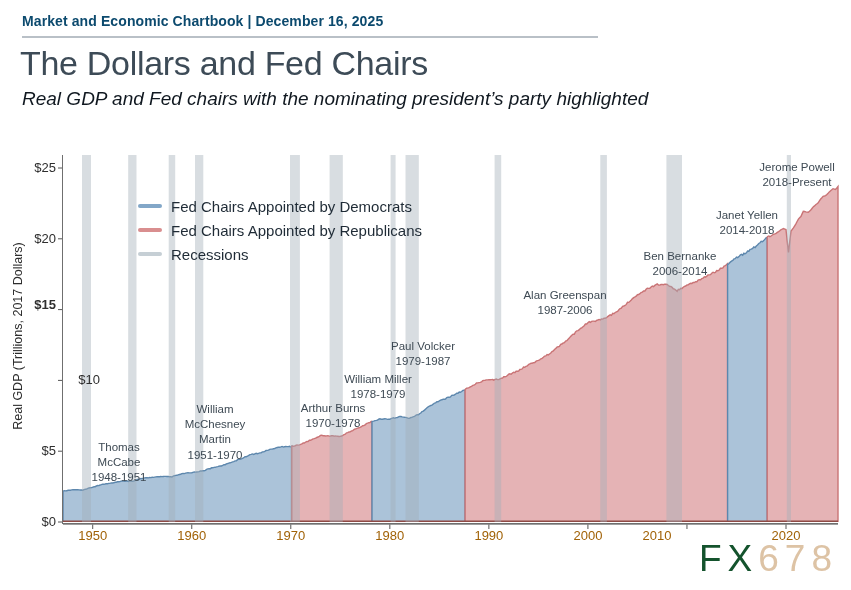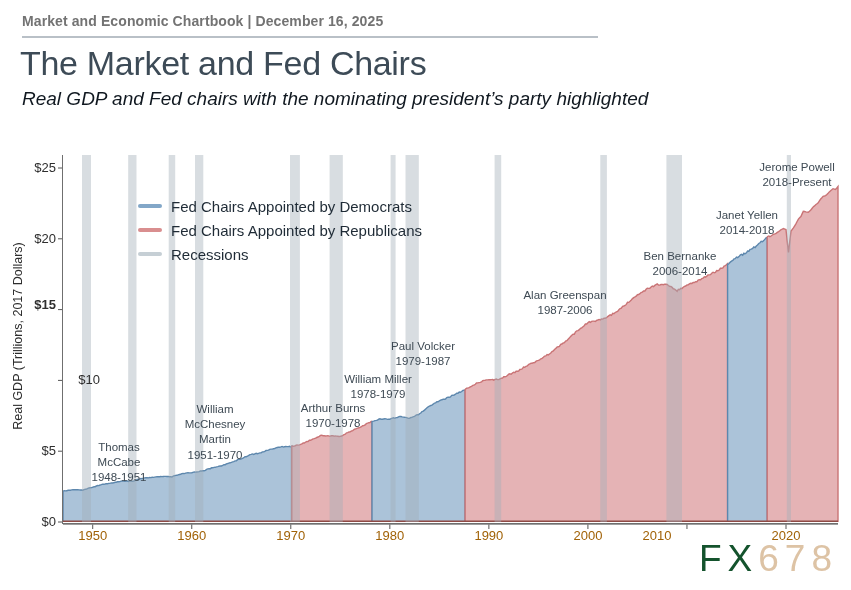--- a/index.html
+++ b/index.html
@@ -3,21 +3,21 @@
 <meta charset="utf-8">
 <style>
   * { margin:0; padding:0; box-sizing:border-box; }
   html,body { background:#ffffff; }
   .page {
     position:relative; width:851px; height:590px; overflow:hidden;
     background:#ffffff; font-family:"Liberation Sans", sans-serif;
   }
   .hdr {
     position:absolute; left:22px; top:13px; font-size:14px; font-weight:600;
-    color:#737373; letter-spacing:0.1px; z-index:3;
+    color:#0c4a6e; letter-spacing:0.1px; z-index:3;
   }
   .hdr-rule {
     position:absolute; left:22px; top:36px; width:576px; height:2px;
     background:#b9c0c7; z-index:3;
   }
   .title {
     position:absolute; left:20px; top:44px; font-size:34px; font-weight:400;
     color:#3d4b57; letter-spacing:-0.3px; z-index:3;
   }
   .subtitle {
@@ -56,21 +56,21 @@
     position:absolute; right:13px; top:573px; font-size:12px; font-style:italic;
     font-weight:500; color:#1b1b1b; z-index:2;
   }
 </style>
 </head>
 <body>
 
 <div class="page">
   <div class="hdr">Market and Economic Chartbook | December 16, 2025</div>
   <div class="hdr-rule"></div>
-  <div class="title">The Market and Fed Chairs</div>
+  <div class="title">The Dollars and Fed Chairs</div>
   <div class="subtitle">Real GDP and Fed chairs with the nominating president’s party highlighted</div>
 
   <div id="chart">
     <svg id="chart-svg" width="851" height="590" viewBox="0 0 851 590">
         <path d="M63.0,522 L63.0,491.2 L63.0,491.2 L64.2,490.7 L65.5,490.9 L66.7,490.8 L68.0,490.3 L69.2,490.3 L70.4,490.2 L71.7,489.9 L72.9,489.8 L74.1,489.8 L75.4,489.6 L76.6,489.7 L77.9,489.8 L79.1,489.9 L80.3,490.0 L81.6,490.0 L82.8,490.2 L84.0,489.6 L85.3,489.3 L86.5,489.1 L87.8,488.4 L89.0,488.0 L90.2,487.7 L91.5,487.6 L92.7,487.3 L94.0,486.6 L95.2,486.7 L96.4,486.0 L97.7,485.5 L98.9,485.6 L100.1,485.0 L101.4,484.7 L102.6,484.1 L103.9,484.2 L105.1,484.0 L106.3,483.6 L107.6,483.7 L108.8,483.4 L110.0,483.4 L111.3,482.9 L112.5,483.0 L113.8,482.8 L115.0,482.3 L116.2,482.2 L117.5,481.8 L118.7,481.8 L119.9,481.6 L121.2,481.1 L122.4,480.9 L123.7,481.1 L124.9,481.2 L126.1,481.0 L127.4,481.0 L128.6,481.4 L129.9,480.9 L131.1,481.1 L132.3,481.2 L133.6,481.0 L134.8,480.7 L136.0,480.1 L137.3,479.5 L138.5,479.3 L139.8,478.9 L141.0,478.5 L142.2,478.6 L143.5,478.1 L144.7,477.9 L145.9,477.8 L147.2,477.7 L148.4,477.9 L149.7,477.5 L150.9,477.6 L152.1,477.3 L153.4,477.4 L154.6,477.1 L155.9,476.9 L157.1,476.7 L158.3,476.6 L159.6,476.7 L160.8,476.5 L162.0,476.6 L163.3,476.5 L164.5,476.4 L165.8,476.4 L167.0,476.5 L168.2,476.4 L169.5,476.7 L170.7,476.6 L171.9,477.0 L173.2,476.2 L174.4,475.7 L175.7,475.4 L176.9,475.3 L178.1,474.9 L179.4,474.5 L180.6,474.3 L181.8,473.6 L183.1,473.4 L184.3,473.6 L185.6,473.1 L186.8,472.9 L188.0,472.7 L189.3,472.9 L190.5,472.9 L191.8,472.7 L193.0,472.3 L194.2,471.9 L195.5,472.1 L196.7,472.0 L197.9,471.9 L199.2,471.7 L200.4,471.0 L201.7,471.0 L202.9,470.7 L204.1,470.7 L205.4,470.3 L206.6,469.4 L207.8,468.9 L209.1,468.7 L210.3,468.7 L211.6,467.8 L212.8,467.8 L214.0,467.4 L215.3,467.3 L216.5,466.9 L217.8,466.6 L219.0,466.2 L220.2,465.9 L221.5,466.0 L222.7,465.4 L223.9,464.7 L225.2,464.7 L226.4,463.9 L227.7,463.5 L228.9,463.1 L230.1,462.8 L231.4,462.4 L232.6,461.9 L233.8,461.7 L235.1,460.9 L236.3,460.8 L237.6,459.7 L238.8,459.2 L240.0,459.2 L241.3,458.8 L242.5,458.4 L243.8,457.7 L245.0,456.8 L246.2,456.7 L247.5,456.1 L248.7,455.5 L249.9,454.6 L251.2,454.4 L252.4,453.9 L253.7,454.4 L254.9,453.8 L256.1,453.3 L257.4,453.7 L258.6,453.3 L259.8,452.9 L261.1,452.8 L262.3,451.9 L263.6,451.9 L264.8,451.3 L266.0,450.5 L267.3,450.4 L268.5,450.1 L269.7,449.3 L271.0,449.1 L272.2,449.1 L273.5,448.8 L274.7,448.5 L275.9,447.9 L277.2,447.5 L278.4,447.2 L279.7,447.3 L280.9,446.9 L282.1,446.4 L283.4,447.1 L284.6,446.7 L285.8,446.5 L287.1,446.6 L288.3,446.6 L289.6,446.3 L290.8,447.0 L291.8,446.2 L291.8,522 Z" fill="#abc3d9" stroke="none"></path>
         <path d="M63.0,522 L63.0,491.2 L63.0,491.2 L64.2,490.7 L65.5,490.9 L66.7,490.8 L68.0,490.3 L69.2,490.3 L70.4,490.2 L71.7,489.9 L72.9,489.8 L74.1,489.8 L75.4,489.6 L76.6,489.7 L77.9,489.8 L79.1,489.9 L80.3,490.0 L81.6,490.0 L82.8,490.2 L84.0,489.6 L85.3,489.3 L86.5,489.1 L87.8,488.4 L89.0,488.0 L90.2,487.7 L91.5,487.6 L92.7,487.3 L94.0,486.6 L95.2,486.7 L96.4,486.0 L97.7,485.5 L98.9,485.6 L100.1,485.0 L101.4,484.7 L102.6,484.1 L103.9,484.2 L105.1,484.0 L106.3,483.6 L107.6,483.7 L108.8,483.4 L110.0,483.4 L111.3,482.9 L112.5,483.0 L113.8,482.8 L115.0,482.3 L116.2,482.2 L117.5,481.8 L118.7,481.8 L119.9,481.6 L121.2,481.1 L122.4,480.9 L123.7,481.1 L124.9,481.2 L126.1,481.0 L127.4,481.0 L128.6,481.4 L129.9,480.9 L131.1,481.1 L132.3,481.2 L133.6,481.0 L134.8,480.7 L136.0,480.1 L137.3,479.5 L138.5,479.3 L139.8,478.9 L141.0,478.5 L142.2,478.6 L143.5,478.1 L144.7,477.9 L145.9,477.8 L147.2,477.7 L148.4,477.9 L149.7,477.5 L150.9,477.6 L152.1,477.3 L153.4,477.4 L154.6,477.1 L155.9,476.9 L157.1,476.7 L158.3,476.6 L159.6,476.7 L160.8,476.5 L162.0,476.6 L163.3,476.5 L164.5,476.4 L165.8,476.4 L167.0,476.5 L168.2,476.4 L169.5,476.7 L170.7,476.6 L171.9,477.0 L173.2,476.2 L174.4,475.7 L175.7,475.4 L176.9,475.3 L178.1,474.9 L179.4,474.5 L180.6,474.3 L181.8,473.6 L183.1,473.4 L184.3,473.6 L185.6,473.1 L186.8,472.9 L188.0,472.7 L189.3,472.9 L190.5,472.9 L191.8,472.7 L193.0,472.3 L194.2,471.9 L195.5,472.1 L196.7,472.0 L197.9,471.9 L199.2,471.7 L200.4,471.0 L201.7,471.0 L202.9,470.7 L204.1,470.7 L205.4,470.3 L206.6,469.4 L207.8,468.9 L209.1,468.7 L210.3,468.7 L211.6,467.8 L212.8,467.8 L214.0,467.4 L215.3,467.3 L216.5,466.9 L217.8,466.6 L219.0,466.2 L220.2,465.9 L221.5,466.0 L222.7,465.4 L223.9,464.7 L225.2,464.7 L226.4,463.9 L227.7,463.5 L228.9,463.1 L230.1,462.8 L231.4,462.4 L232.6,461.9 L233.8,461.7 L235.1,460.9 L236.3,460.8 L237.6,459.7 L238.8,459.2 L240.0,459.2 L241.3,458.8 L242.5,458.4 L243.8,457.7 L245.0,456.8 L246.2,456.7 L247.5,456.1 L248.7,455.5 L249.9,454.6 L251.2,454.4 L252.4,453.9 L253.7,454.4 L254.9,453.8 L256.1,453.3 L257.4,453.7 L258.6,453.3 L259.8,452.9 L261.1,452.8 L262.3,451.9 L263.6,451.9 L264.8,451.3 L266.0,450.5 L267.3,450.4 L268.5,450.1 L269.7,449.3 L271.0,449.1 L272.2,449.1 L273.5,448.8 L274.7,448.5 L275.9,447.9 L277.2,447.5 L278.4,447.2 L279.7,447.3 L280.9,446.9 L282.1,446.4 L283.4,447.1 L284.6,446.7 L285.8,446.5 L287.1,446.6 L288.3,446.6 L289.6,446.3 L290.8,447.0 L291.8,446.2 L291.8,522" fill="none" stroke="#5d87ad" stroke-width="1.4"></path>
         <path d="M291.8,522 L291.8,446.2 L292.0,446.1 L293.3,446.3 L294.5,446.1 L295.7,445.5 L297.0,444.9 L298.2,445.1 L299.5,444.9 L300.7,444.4 L301.9,443.9 L303.2,442.9 L304.4,443.0 L305.7,442.0 L306.9,441.4 L308.1,441.6 L309.4,440.3 L310.6,440.3 L311.8,439.7 L313.1,438.8 L314.3,438.6 L315.6,438.1 L316.8,437.5 L318.0,437.0 L319.3,436.3 L320.5,435.5 L321.7,435.2 L323.0,435.7 L324.2,435.8 L325.5,436.0 L326.7,435.9 L327.9,435.7 L329.2,436.1 L330.4,436.0 L331.7,435.7 L332.9,435.7 L334.1,436.2 L335.4,435.9 L336.6,436.1 L337.8,436.3 L339.1,436.5 L340.3,436.3 L341.6,436.0 L342.8,435.4 L344.0,434.7 L345.3,434.2 L346.5,432.9 L347.7,432.7 L349.0,432.0 L350.2,431.9 L351.5,431.0 L352.7,430.7 L353.9,429.7 L355.2,429.0 L356.4,428.7 L357.6,428.1 L358.9,427.8 L360.1,427.4 L361.4,426.7 L362.6,425.7 L363.8,425.6 L365.1,424.9 L366.3,423.7 L367.6,423.2 L368.8,422.7 L370.0,422.6 L371.3,421.3 L372.0,421.7 L372.0,522 Z" fill="#e5b3b5" stroke="none"></path>
         <path d="M291.8,522 L291.8,446.2 L292.0,446.1 L293.3,446.3 L294.5,446.1 L295.7,445.5 L297.0,444.9 L298.2,445.1 L299.5,444.9 L300.7,444.4 L301.9,443.9 L303.2,442.9 L304.4,443.0 L305.7,442.0 L306.9,441.4 L308.1,441.6 L309.4,440.3 L310.6,440.3 L311.8,439.7 L313.1,438.8 L314.3,438.6 L315.6,438.1 L316.8,437.5 L318.0,437.0 L319.3,436.3 L320.5,435.5 L321.7,435.2 L323.0,435.7 L324.2,435.8 L325.5,436.0 L326.7,435.9 L327.9,435.7 L329.2,436.1 L330.4,436.0 L331.7,435.7 L332.9,435.7 L334.1,436.2 L335.4,435.9 L336.6,436.1 L337.8,436.3 L339.1,436.5 L340.3,436.3 L341.6,436.0 L342.8,435.4 L344.0,434.7 L345.3,434.2 L346.5,432.9 L347.7,432.7 L349.0,432.0 L350.2,431.9 L351.5,431.0 L352.7,430.7 L353.9,429.7 L355.2,429.0 L356.4,428.7 L357.6,428.1 L358.9,427.8 L360.1,427.4 L361.4,426.7 L362.6,425.7 L363.8,425.6 L365.1,424.9 L366.3,423.7 L367.6,423.2 L368.8,422.7 L370.0,422.6 L371.3,421.3 L372.0,421.7 L372.0,522" fill="none" stroke="#c97476" stroke-width="1.4"></path>
         <path d="M372.0,522 L372.0,421.7 L372.5,421.4 L373.7,421.1 L375.0,420.6 L376.2,420.4 L377.5,420.1 L378.7,419.1 L379.9,418.8 L381.2,419.2 L382.4,419.2 L383.6,419.0 L384.9,418.8 L386.1,418.9 L387.4,419.4 L388.6,419.3 L389.8,419.3 L391.1,418.6 L392.3,418.1 L393.6,417.8 L394.8,418.3 L396.0,417.6 L397.3,417.6 L398.5,416.8 L399.7,416.4 L401.0,416.5 L402.2,416.9 L403.5,417.1 L404.7,417.3 L405.9,417.4 L407.2,417.8 L408.4,418.4 L409.6,418.3 L410.9,417.5 L412.1,417.4 L413.4,416.7 L414.6,416.3 L415.8,415.3 L417.1,414.7 L418.3,414.8 L419.5,413.7 L420.8,413.0 L422.0,411.5 L423.3,411.1 L424.5,410.1 L425.7,409.0 L427.0,407.8 L428.2,406.8 L429.5,406.0 L430.7,405.5 L431.9,405.1 L433.2,404.2 L434.4,403.1 L435.6,402.9 L436.9,401.8 L438.1,401.8 L439.4,400.8 L440.6,400.1 L441.8,399.8 L443.1,399.3 L444.3,399.2 L445.5,399.0 L446.8,397.5 L448.0,397.1 L449.3,397.2 L450.5,396.9 L451.7,395.4 L453.0,395.2 L454.2,395.1 L455.5,394.2 L456.7,393.3 L457.9,393.2 L459.2,392.1 L460.4,392.3 L461.6,391.5 L462.9,390.4 L464.1,390.3 L465.1,389.8 L465.1,522 Z" fill="#abc3d9" stroke="none"></path>
         <path d="M372.0,522 L372.0,421.7 L372.5,421.4 L373.7,421.1 L375.0,420.6 L376.2,420.4 L377.5,420.1 L378.7,419.1 L379.9,418.8 L381.2,419.2 L382.4,419.2 L383.6,419.0 L384.9,418.8 L386.1,418.9 L387.4,419.4 L388.6,419.3 L389.8,419.3 L391.1,418.6 L392.3,418.1 L393.6,417.8 L394.8,418.3 L396.0,417.6 L397.3,417.6 L398.5,416.8 L399.7,416.4 L401.0,416.5 L402.2,416.9 L403.5,417.1 L404.7,417.3 L405.9,417.4 L407.2,417.8 L408.4,418.4 L409.6,418.3 L410.9,417.5 L412.1,417.4 L413.4,416.7 L414.6,416.3 L415.8,415.3 L417.1,414.7 L418.3,414.8 L419.5,413.7 L420.8,413.0 L422.0,411.5 L423.3,411.1 L424.5,410.1 L425.7,409.0 L427.0,407.8 L428.2,406.8 L429.5,406.0 L430.7,405.5 L431.9,405.1 L433.2,404.2 L434.4,403.1 L435.6,402.9 L436.9,401.8 L438.1,401.8 L439.4,400.8 L440.6,400.1 L441.8,399.8 L443.1,399.3 L444.3,399.2 L445.5,399.0 L446.8,397.5 L448.0,397.1 L449.3,397.2 L450.5,396.9 L451.7,395.4 L453.0,395.2 L454.2,395.1 L455.5,394.2 L456.7,393.3 L457.9,393.2 L459.2,392.1 L460.4,392.3 L461.6,391.5 L462.9,390.4 L464.1,390.3 L465.1,389.8 L465.1,522" fill="none" stroke="#5d87ad" stroke-width="1.4"></path>

